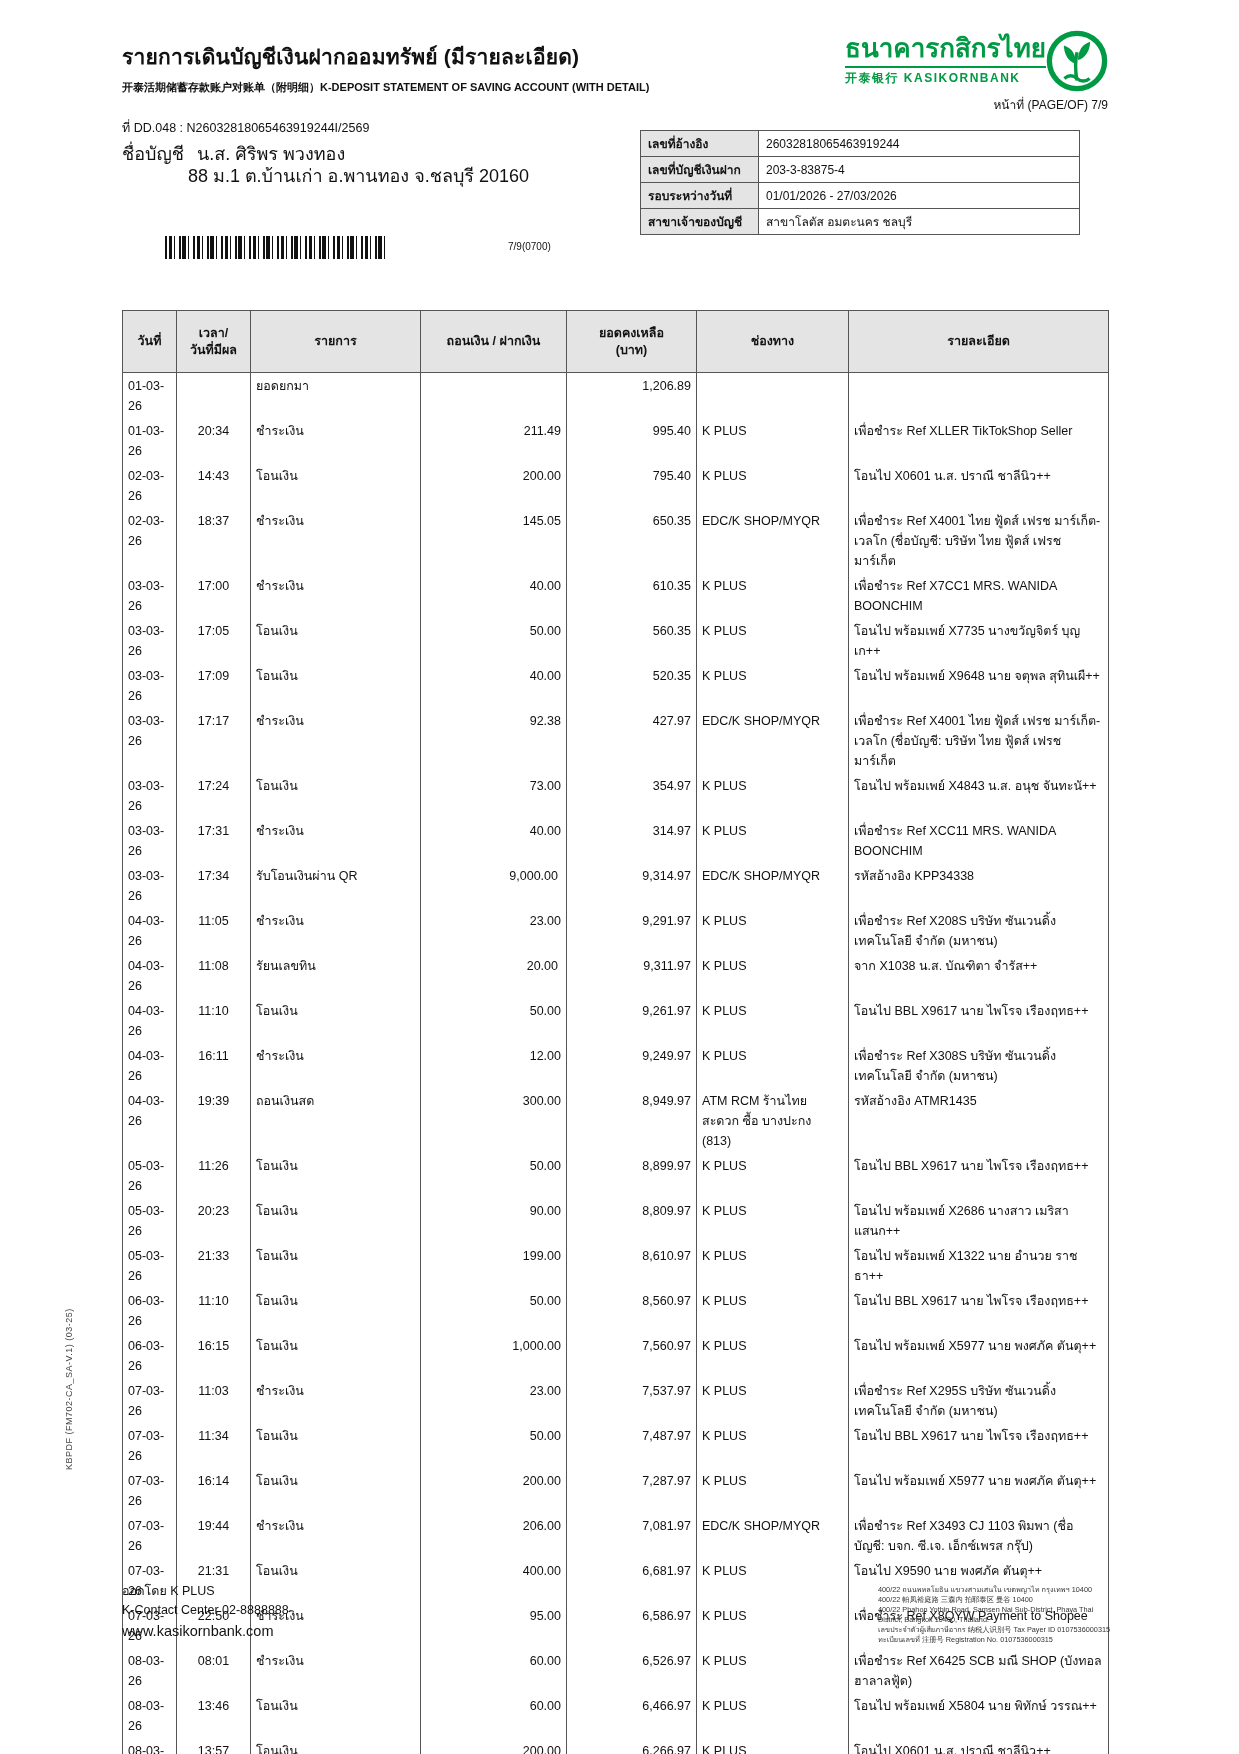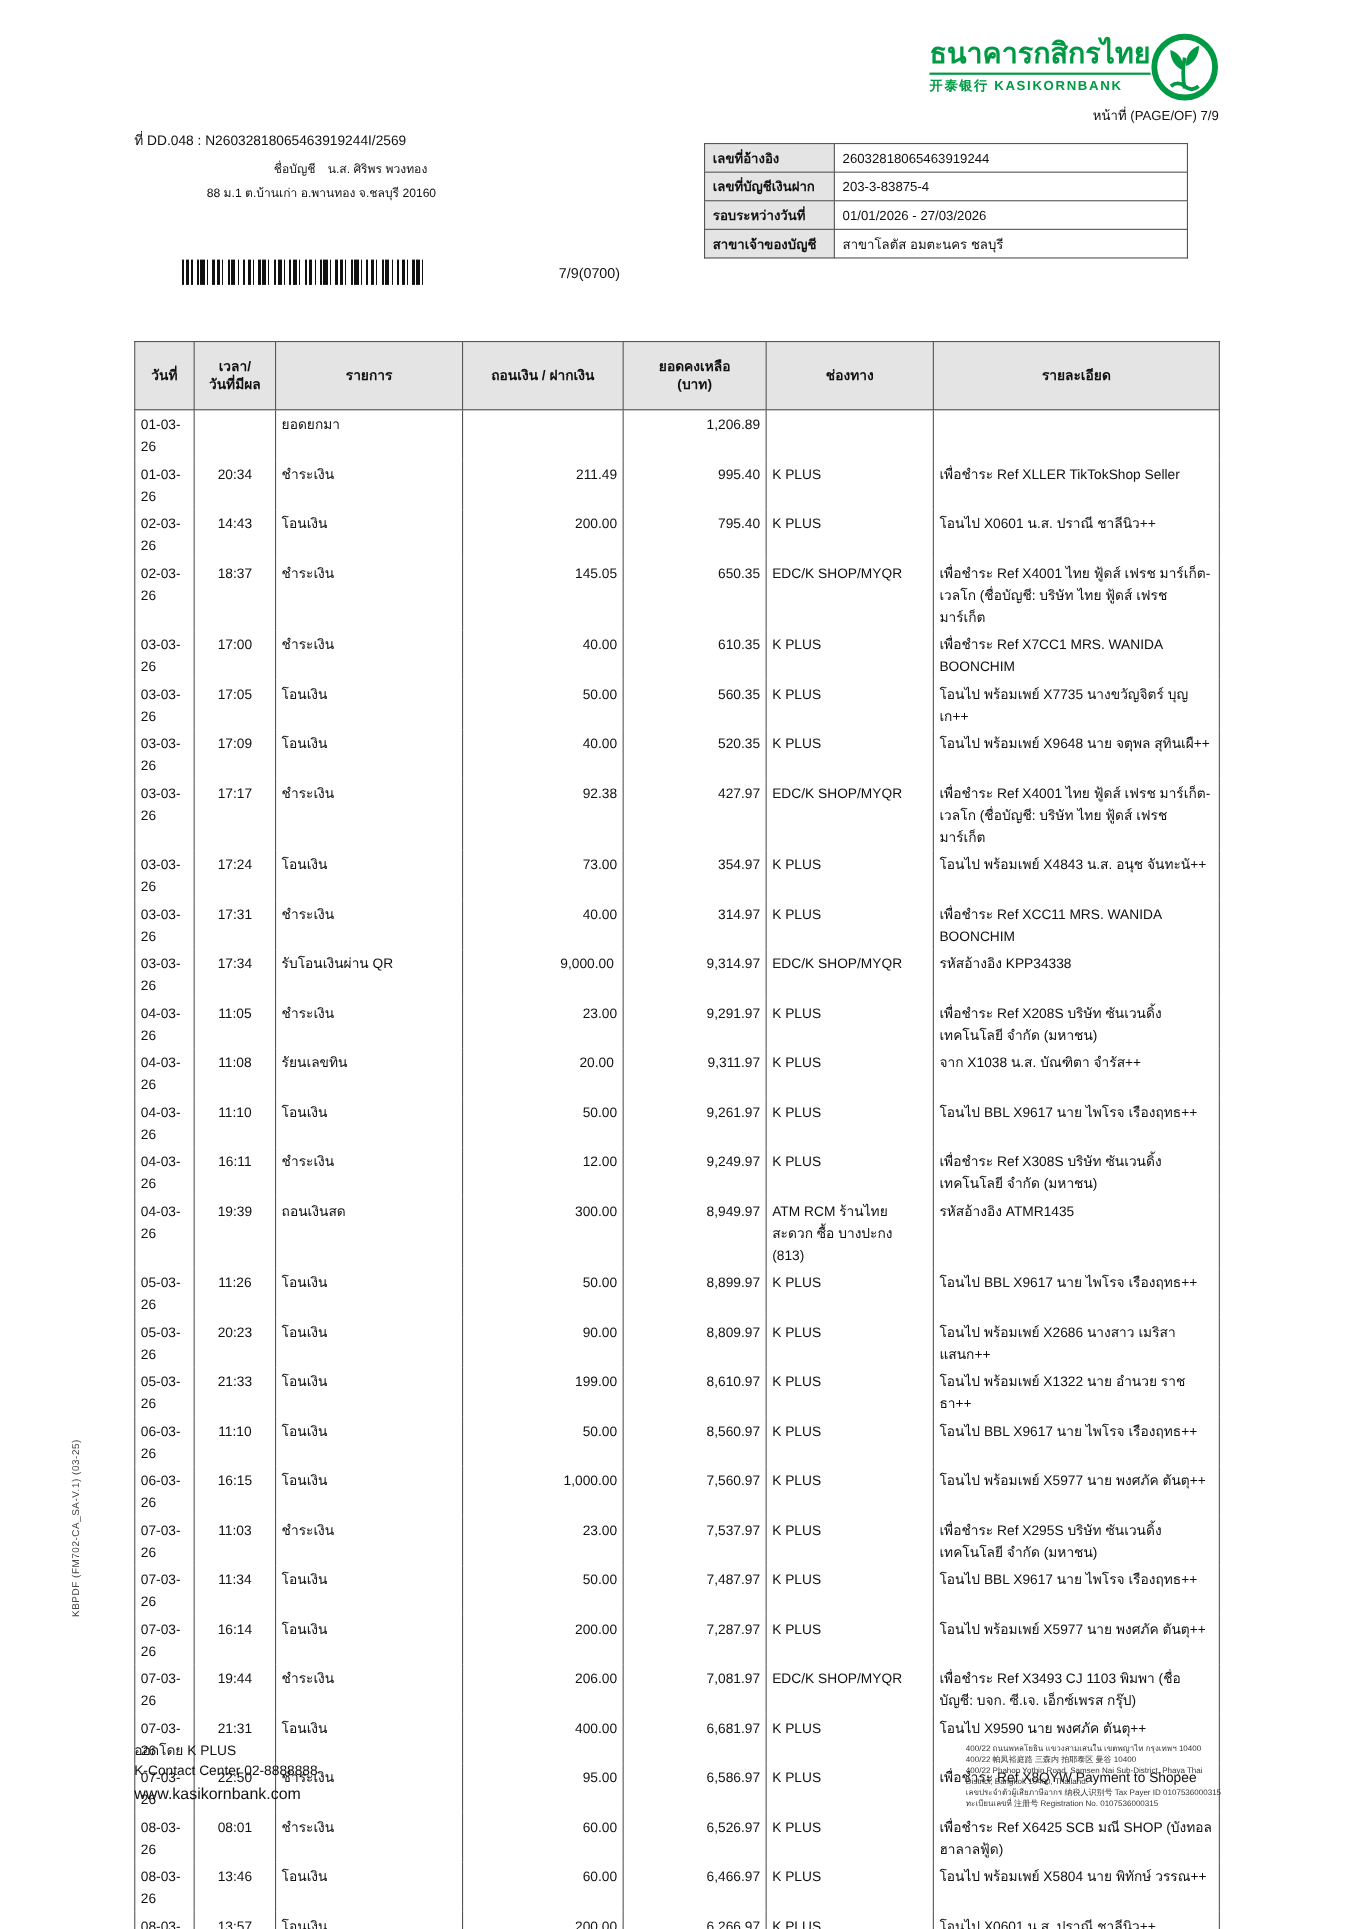--- a/index.html
+++ b/index.html
@@ -16,36 +16,36 @@
   .brand-names { text-align:left; }
   .brand-th { color:var(--green); font-size:26px; font-weight:bold; line-height:1.05; }
   .brand-intl { color:var(--green); font-size:12px; font-weight:bold; letter-spacing:1.5px;
                 border-top:2px solid var(--green); margin-top:3px; padding-top:2px; }
   .logo { width:62px; height:62px; }
 
   .page-no { position:absolute; right:131px; top:95px; font-size:12px; }
 
   
   .doc-no { position:absolute; left:122px; top:118px; font-size:12.5px; }
-  .acct { position:absolute; left:122px; top:143px; font-size:11px; line-height:22px;text-align:right; }
+  .acct { position:absolute; left:122px; top:143px; font-size:18px; line-height:22px; }
   .acct .name-line span { margin-right:8px; }
   .acct .addr { padding-left:66px; }
 
   
   .info-table { position:absolute; left:640px; top:130px; width:440px; border-collapse:collapse; font-size:12px; }
   .info-table td { border:1px solid var(--line); padding:3px 7px; height:23px; vertical-align:middle; }
   .info-table td.lbl { background:#e4e4e4; font-weight:bold; width:118px; }
 
   
   .barcode-row { position:absolute; left:165px; top:236px; width:600px; height:26px; }
   .barcode { position:absolute; left:0; top:0; width:220px; height:23px;
     background:repeating-linear-gradient(90deg,
       #111 0 2px, #fff 2px 4px, #111 4px 7px, #fff 7px 9px, #111 9px 10px, #fff 10px 14px,
       #111 14px 16px, #fff 16px 17px, #111 17px 21px, #fff 21px 23px, #111 23px 24px, #fff 24px 28px); }
-  .barcode-label { position:absolute; left:343px; top:5px; font-size:13px; }
+  .barcode-label { position:absolute; left:343px; top:5px; font-size:10px; }
 
   
   .stmt { position:absolute; left:122px; top:310px; width:986px; border-collapse:collapse;
           table-layout:fixed; font-size:12.5px; }
   .stmt th { background:#e4e4e4; border:1px solid var(--line); font-weight:bold;
              padding:6px 2px; font-size:12.5px; line-height:17px; vertical-align:middle; height:62px; }
   .stmt td { border-left:1px solid var(--line); border-right:1px solid var(--line);
              padding:3px 5px 2px; line-height:20px; vertical-align:top; }
   .stmt tbody tr:last-child td { border-bottom:1px solid var(--line); }
   .c-date { padding-left:4px; }
@@ -61,20 +61,24 @@
                   color:#333; line-height:10px; }
 
   .side-note { position:absolute; left:64px; top:1470px; transform:rotate(-90deg);
                transform-origin:left top; font-size:9px; color:#444; letter-spacing:.5px; white-space:nowrap; }
 </style>
 </head>
 <body>
 
 <div class="page">
 
+  <div class="title-block">
+    <div class="title-th">รายการเดินบัญชีเงินฝากออมทรัพย์ (มีรายละเอียด)</div>
+    <div class="title-sub">开泰活期储蓄存款账户对账单（附明细）K-DEPOSIT STATEMENT OF SAVING ACCOUNT (WITH DETAIL)</div>
+  </div>
 
   <div class="brand">
     <div class="brand-names">
       <div class="brand-th">ธนาคารกสิกรไทย</div>
       <div class="brand-intl">开泰银行 KASIKORNBANK</div>
     </div>
     <svg class="logo" viewBox="0 0 64 64">
       <circle cx="32" cy="32" r="28.5" fill="#fff" stroke="#009a44" stroke-width="5.5"></circle>
       <path d="M32 52 C30 42 30 33 32 23" stroke="#009a44" stroke-width="3.5" fill="none"></path>
       <path d="M31 35 C23.5 33 18.5 25.5 18.5 16 C27 18.5 31 26 31 35 Z" fill="#009a44"></path>

